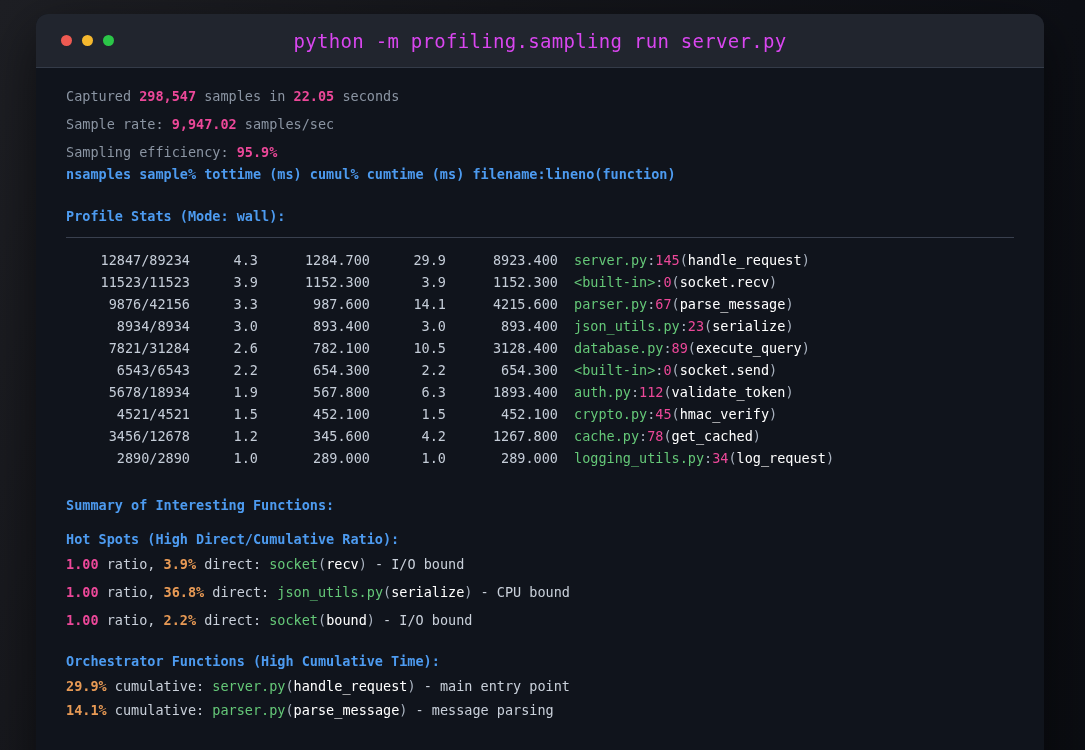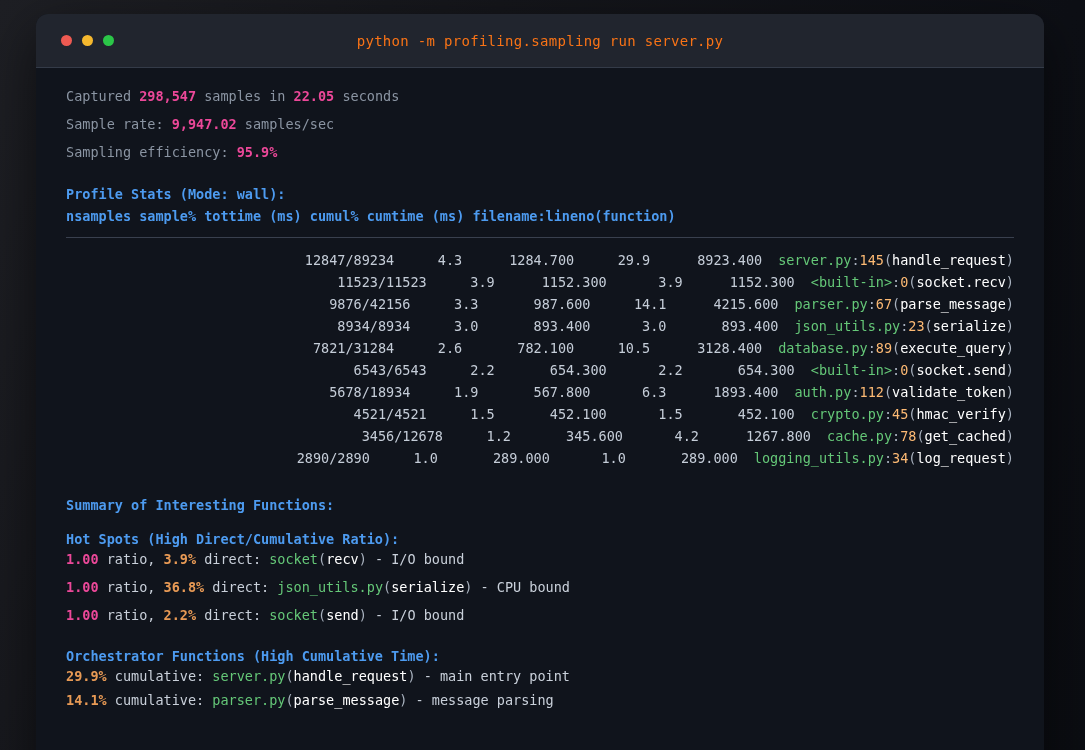--- a/index.html
+++ b/index.html
@@ -15,43 +15,43 @@
   }
   .titlebar {
     height:54px; background:#21252e; border-bottom:1px solid #343b48;
     display:flex; align-items:center; justify-content:center; position:relative;
   }
   .lights { position:absolute; left:25px; top:0; height:100%; display:flex; align-items:center; gap:10px; }
   .light { width:11px; height:11px; border-radius:50%; border:none; cursor:pointer; padding:0; }
   .light.red { background:#ee5a52; }
   .light.yellow { background:#f5b82e; }
   .light.green { background:#2bc648; }
-  .titletext { color:#f97316; font-size:14px; letter-spacing:.3px; }
+  .titletext { color:#d946ef; font-size:19px; letter-spacing:.3px; }
   .content {
     padding:0 30px; font-size:13.5px; color:#c5cdd8;
   }
   .line { height:20px; line-height:20px; white-space:pre; }
   .muted  { color:#8b95a3; }
   .bright { color:#c9d0da; }
   .green  { color:#65c878; }
   .greenb { color:#ec4899; font-weight:bold; }
   .orangeb{ color:#e89a55; font-weight:bold; }
-  .orange { color:#fdba74; }
+  .orange { color:#ec4899; }
   .blue   { color:#ffffff; }
   .punct  { color:#a9b2bf; }
   .head   { color:#4d9bf0; font-weight:bold; }
   .cmd    { color:#6dc87e; font-weight:bold; }
   .prompt { color:#8b95a3; margin-right:8px; }
   .divider { height:1px; background:#39404e; margin-top:11px; }
-  .trow { display:flex; height:22px; line-height:22px; white-space:pre;justify-content:flex-end; }
+  .trow { display:flex; height:22px; line-height:22px; white-space:pre; }
   .c { text-align:right; color:#c5cdd8; }
   .c1{width:124px} .c2{width:68px} .c3{width:112px} .c4{width:76px} .c5{width:112px}
   .loc { margin-left:16px; text-align:left; }
   .mt18{margin-top:18px} .mt8{margin-top:8px} .mt22{margin-top:22px} .mt2{margin-top:2px}
-  .mt26{margin-top:26px} .mt14{margin-top:14px} .mt5{}
+  .mt26{margin-top:26px} .mt14{margin-top:14px} .mt5{margin-top:5px}
   .mt21{margin-top:21px} .mt4{margin-top:4px} .mt11{margin-top:11px}
 </style>
 </head>
 <body>
 
 <div class="window">
   <div class="titlebar">
     <div class="lights">
       <button class="light red"></button>
       <button class="light yellow"></button>
@@ -62,22 +62,22 @@
 
   <div class="content">
 
 
     <div class="line mt18 muted"><span>Captured </span><span class="greenb">298,547</span><span> samples in </span><span class="greenb">22.05</span><span> seconds</span></div>
 
     <div class="line mt8 muted"><span>Sample rate: </span><span class="greenb">9,947.02</span><span> samples/sec</span></div>
 
     <div class="line mt8 muted"><span>Sampling efficiency: </span><span class="greenb">95.9%</span></div>
 
+    <div class="line mt2 head">nsamples sample% tottime (ms) cumul% cumtime (ms) filename:lineno(function)</div>
     <div class="line mt22 head">Profile Stats (Mode: wall):</div>
-    <div class="line mt2 head">nsamples sample% tottime (ms) cumul% cumtime (ms) filename:lineno(function)</div>
     <div class="divider"></div>
 
     <div class="mt11">
       <div class="trow"><span class="c c1">12847/89234</span><span class="c c2">4.3</span><span class="c c3">1284.700</span><span class="c c4">29.9</span><span class="c c5">8923.400</span><span class="loc"><span class="green">server.py</span><span class="punct">:</span><span class="orange">145</span><span class="punct">(</span><span class="blue">handle_request</span><span class="punct">)</span></span></div>
       <div class="trow"><span class="c c1">11523/11523</span><span class="c c2">3.9</span><span class="c c3">1152.300</span><span class="c c4">3.9</span><span class="c c5">1152.300</span><span class="loc"><span class="green">&lt;built-in&gt;</span><span class="punct">:</span><span class="orange">0</span><span class="punct">(</span><span class="blue">socket.recv</span><span class="punct">)</span></span></div>
       <div class="trow"><span class="c c1">9876/42156</span><span class="c c2">3.3</span><span class="c c3">987.600</span><span class="c c4">14.1</span><span class="c c5">4215.600</span><span class="loc"><span class="green">parser.py</span><span class="punct">:</span><span class="orange">67</span><span class="punct">(</span><span class="blue">parse_message</span><span class="punct">)</span></span></div>
       <div class="trow"><span class="c c1">8934/8934</span><span class="c c2">3.0</span><span class="c c3">893.400</span><span class="c c4">3.0</span><span class="c c5">893.400</span><span class="loc"><span class="green">json_utils.py</span><span class="punct">:</span><span class="orange">23</span><span class="punct">(</span><span class="blue">serialize</span><span class="punct">)</span></span></div>
       <div class="trow"><span class="c c1">7821/31284</span><span class="c c2">2.6</span><span class="c c3">782.100</span><span class="c c4">10.5</span><span class="c c5">3128.400</span><span class="loc"><span class="green">database.py</span><span class="punct">:</span><span class="orange">89</span><span class="punct">(</span><span class="blue">execute_query</span><span class="punct">)</span></span></div>
       <div class="trow"><span class="c c1">6543/6543</span><span class="c c2">2.2</span><span class="c c3">654.300</span><span class="c c4">2.2</span><span class="c c5">654.300</span><span class="loc"><span class="green">&lt;built-in&gt;</span><span class="punct">:</span><span class="orange">0</span><span class="punct">(</span><span class="blue">socket.send</span><span class="punct">)</span></span></div>
       <div class="trow"><span class="c c1">5678/18934</span><span class="c c2">1.9</span><span class="c c3">567.800</span><span class="c c4">6.3</span><span class="c c5">1893.400</span><span class="loc"><span class="green">auth.py</span><span class="punct">:</span><span class="orange">112</span><span class="punct">(</span><span class="blue">validate_token</span><span class="punct">)</span></span></div>
@@ -85,21 +85,21 @@
       <div class="trow"><span class="c c1">3456/12678</span><span class="c c2">1.2</span><span class="c c3">345.600</span><span class="c c4">4.2</span><span class="c c5">1267.800</span><span class="loc"><span class="green">cache.py</span><span class="punct">:</span><span class="orange">78</span><span class="punct">(</span><span class="blue">get_cached</span><span class="punct">)</span></span></div>
       <div class="trow"><span class="c c1">2890/2890</span><span class="c c2">1.0</span><span class="c c3">289.000</span><span class="c c4">1.0</span><span class="c c5">289.000</span><span class="loc"><span class="green">logging_utils.py</span><span class="punct">:</span><span class="orange">34</span><span class="punct">(</span><span class="blue">log_request</span><span class="punct">)</span></span></div>
     </div>
 
     <div class="line mt26 head">Summary of Interesting Functions:</div>
 
     <div class="line mt14 head">Hot Spots (High Direct/Cumulative Ratio):</div>
 
     <div class="line mt5 bright"><span class="greenb">1.00</span><span> ratio, </span><span class="orangeb">3.9%</span><span> direct: </span><span class="green">socket</span><span class="punct">(</span><span class="blue">recv</span><span class="punct">)</span><span> - I/O bound</span></div>
     <div class="line mt8 bright"><span class="greenb">1.00</span><span> ratio, </span><span class="orangeb">36.8%</span><span> direct: </span><span class="green">json_utils.py</span><span class="punct">(</span><span class="blue">serialize</span><span class="punct">)</span><span> - CPU bound</span></div>
-    <div class="line mt8 bright"><span class="greenb">1.00</span><span> ratio, </span><span class="orangeb">2.2%</span><span> direct: </span><span class="green">socket</span><span class="punct">(</span><span class="blue">send</span><span class="punct">)</span><span> - I/O bound</span></div>
+    <div class="line mt8 bright"><span class="greenb">1.00</span><span> ratio, </span><span class="orangeb">2.2%</span><span> direct: </span><span class="green">socket</span><span class="punct">(</span><span class="blue">bound</span><span class="punct">)</span><span> - I/O bound</span></div>
 
     <div class="line mt21 head">Orchestrator Functions (High Cumulative Time):</div>
 
     <div class="line mt5 bright"><span class="orangeb">29.9%</span><span> cumulative: </span><span class="green">server.py</span><span class="punct">(</span><span class="blue">handle_request</span><span class="punct">)</span><span> - main entry point</span></div>
     <div class="line mt4 bright"><span class="orangeb">14.1%</span><span> cumulative: </span><span class="green">parser.py</span><span class="punct">(</span><span class="blue">parse_message</span><span class="punct">)</span><span> - message parsing</span></div>
 
   </div>
 </div>
 
 </body></html>

